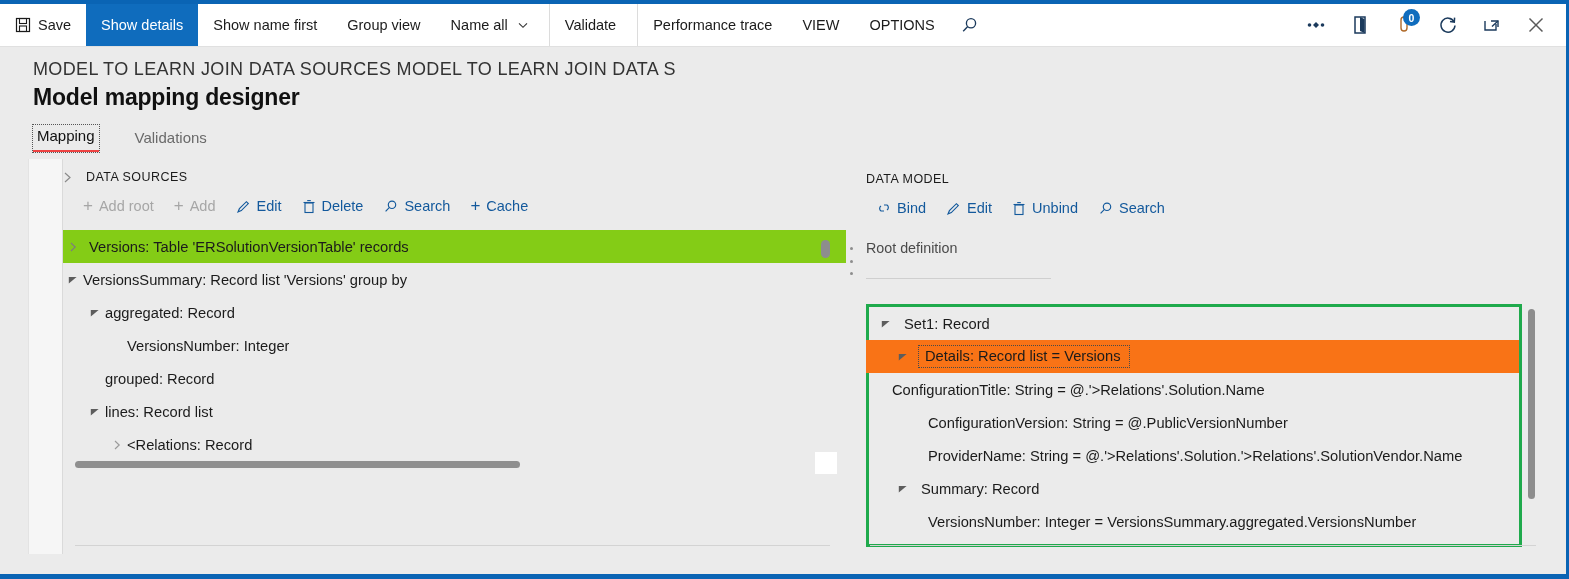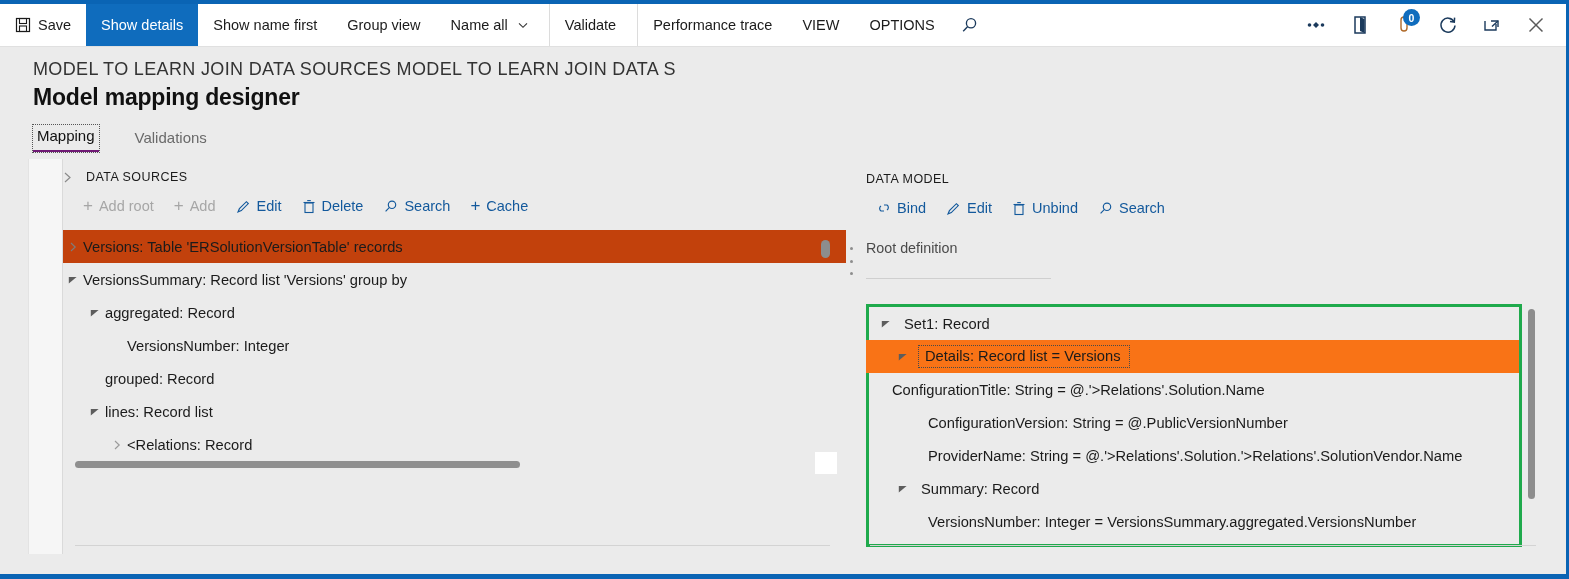--- a/index.html
+++ b/index.html
@@ -33,21 +33,21 @@
 
   
   .pagehead{padding:14px 0 0 33px;}
   .breadcrumb{font-size:18px;color:#333;letter-spacing:.35px;
               text-transform:uppercase;line-height:16px;}
   .pagetitle{font-size:23px;font-weight:bold;color:#111;margin-top:7px;letter-spacing:-.2px;}
 
   
   .tabs{display:flex;gap:0;padding:14px 0 0 33px;align-items:flex-end;}
   .tab{font-size:15px;color:#6a6a6a;padding:2px 4px 6px 4px;margin-right:32px;cursor:default;}
-  .tab.selected{color:#111;border-bottom:2px solid #701a75;outline:1px dotted #555;
+  .tab.selected{color:#111;border-bottom:2px solid #ef4444;outline:1px dotted #555;
                 outline-offset:0px;}
 
   
   .content{position:relative;height:395px;margin-top:7px;}
   .leftrail{position:absolute;left:0;top:0;width:28px;height:100%;background:#ebebeb;
             border-right:1px solid #e3e3e3;}
   .whitestrip{position:absolute;left:29px;top:0;width:33px;height:100%;background:#f6f6f6;
               border-right:1px solid #dadada;}
 
   .leftpanel{position:absolute;left:63px;top:0;width:783px;height:100%;}
@@ -61,21 +61,21 @@
   .actionbar{display:flex;align-items:center;gap:4px;margin:11px 0 0 12px;flex-wrap:nowrap;}
   .action{display:flex;align-items:center;gap:6px;padding:3px 8px;font-size:14.5px;
           color:#13599c;cursor:default;white-space:nowrap;}
   .action.disabled{color:#a6a6a6;}
   .plus{font-size:17px;line-height:12px;font-weight:300;}
 
   
   .tree{margin-top:13px;position:relative;}
   .row{display:flex;align-items:center;height:33px;font-size:14.7px;color:#1b1b1b;
        white-space:nowrap;cursor:default;}
-  .row.sel{background:#c2410c;}
+  .row.sel{background:#84cc16;gap:6px;}
   .twisty{width:20px;display:flex;justify-content:center;align-items:center;font-size:10px;
           color:#6e6e6e;flex:0 0 20px;}
   .twisty.open{color:#4a4a4a;}
   .row-label{overflow:hidden;}
 
   .hscroll{position:absolute;left:12px;top:228px;width:753px;height:12px;}
   .hscroll .thumb{height:7px;background:#8f8f8f;border-radius:4px;width:445px;margin-top:3px;}
   .vthumb-left{position:absolute;left:758px;top:10px;width:9px;height:18px;background:#8d8d8d;
                border-radius:5px;}
   .whitebox{position:absolute;left:752px;top:222px;width:22px;height:22px;background:#fff;}

